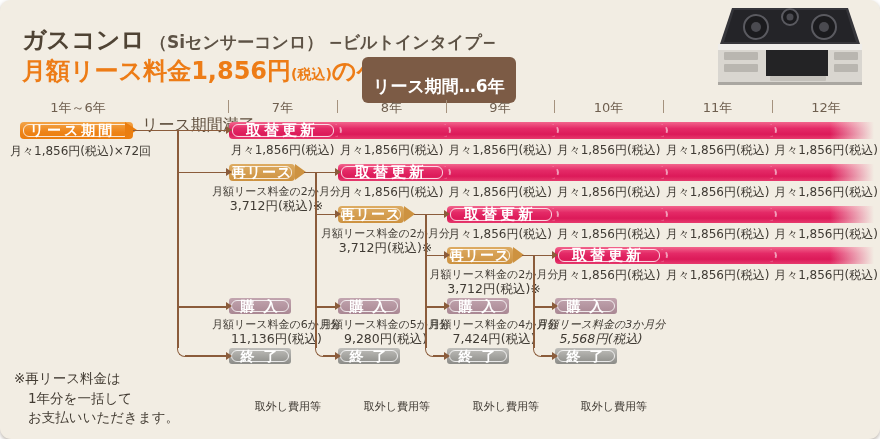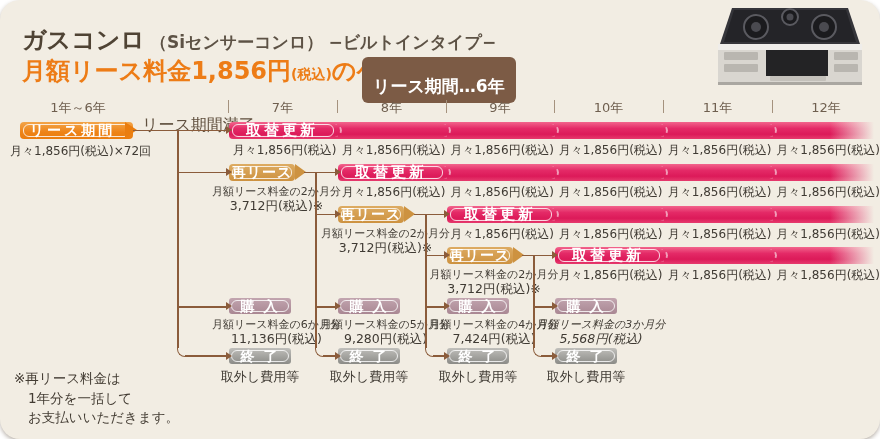--- a/index.html
+++ b/index.html
@@ -1,16 +1,16 @@
 <!DOCTYPE html>
 <html><head>
 <meta charset="utf-8">
 <style>
   html,body{margin:0;padding:0;background:#ffffff;font-family:"DejaVu Sans","Liberation Sans",sans-serif;}
-  #card{position:relative;width:880px;height:439px;background:#f2ede3;border-radius:20px;overflow:hidden;box-shadow:0 2px 4px rgba(60,40,20,.35);} 
+  #card{position:relative;width:880px;height:439px;background:#f2ede3;border-radius:11px;overflow:hidden;box-shadow:0 2px 4px rgba(60,40,20,.35);} 
   .abs{position:absolute;}
   
   .title-main{font-size:24px;font-weight:bold;color:#4f4334;}
   .title-sub{font-size:17px;font-weight:bold;color:#5d5245;}
   .subtitle{font-size:24px;font-weight:bold;color:#ed7c16;}
   .subtitle .tax{font-size:14px;}
   .badge{background:#7c5b45;color:#fff;font-size:17px;font-weight:bold;padding:18px 11px 5px;border-radius:6px;}
   
   .yearlbl{font-size:13px;color:#6f5f4f;text-align:center;}
   .ydiv{width:1px;height:13px;background:#a5927e;}
@@ -21,24 +21,24 @@
   .pink{background:linear-gradient(180deg,#f2648c 0%,#e42a67 38%,#dc1a59 72%,#e63a6d 100%);border-radius:4px 0 0 4px;}
   .orange{background:linear-gradient(180deg,#f3a54a,#ee8316 60%,#ea7d0f);}
   .tan{background:linear-gradient(180deg,#ddab62,#cd9240);}
   .tip{width:0;height:0;border-top:8.5px solid transparent;border-bottom:8.5px solid transparent;}
   .mauve{background:linear-gradient(180deg,#c2a5af,#a98793);height:16px;border-radius:3px;}
   .grayb{background:linear-gradient(180deg,#c0bfbb,#8b8b87);height:16px;border-radius:3px;}
   .btnlab{position:absolute;inset:0;line-height:16px;text-align:center;color:#fff;font-weight:bold;font-size:14px;letter-spacing:2px;}
   .chev{width:9px;height:13px;border-right:2px dashed rgba(255,255,255,.55);border-radius:0 70% 70% 0 / 0 50% 50% 0;}
   .fade{background:linear-gradient(to right,rgba(242,237,227,0),#f2ede3 88%);}
   
-  .fee{font-size:12px;color:#3f3a33;text-align:right;white-space:nowrap;}
+  .fee{font-size:12px;color:#3f3a33;text-align:center;white-space:nowrap;}
   .note2{font-size:11px;color:#3f3a33;text-align:center;line-height:13.5px;white-space:nowrap;}
   .note2 .big{font-size:12.5px;}
-  .endnote{font-size:13px;color:#3f3a33;text-align:center;white-space:nowrap;}
+  .endnote{font-size:11px;color:#3f3a33;text-align:right;white-space:nowrap;margin-top:31px;}
   .manryo{font-size:16px;color:#60503f;white-space:nowrap;}
   
   .hline{height:1.5px;background:#8b5c3b;}
   .vline{width:1.5px;background:#8b5c3b;}
   .ahead{width:0;height:0;border-top:4px solid transparent;border-bottom:4px solid transparent;border-left:6px solid #8b5c3b;}
   .elbow{border-left:1.5px solid #8b5c3b;border-bottom:1.5px solid #8b5c3b;border-bottom-left-radius:8px;}
   
   .footnote{font-size:13.5px;color:#433c33;line-height:19.5px;}
   .footnote .fn-ind{padding-left:14px;}
 </style>

